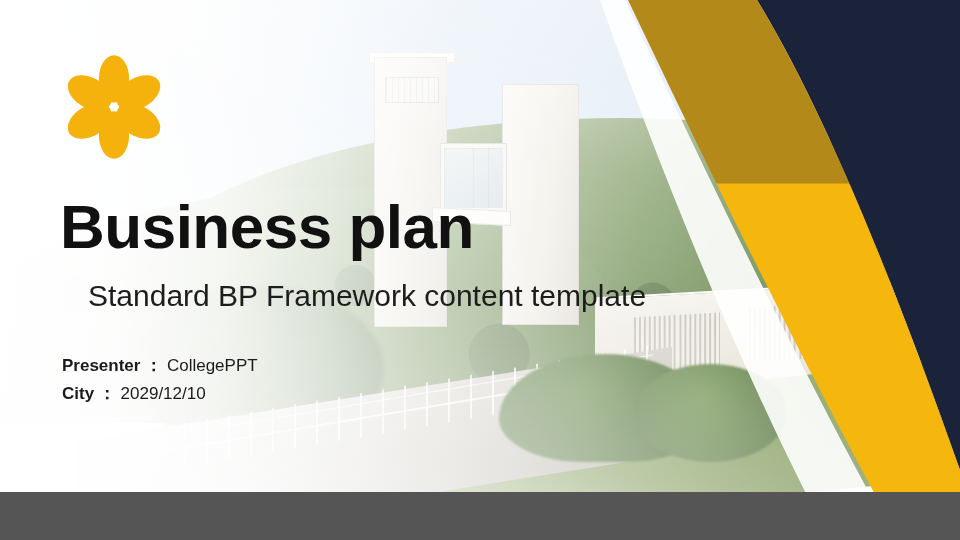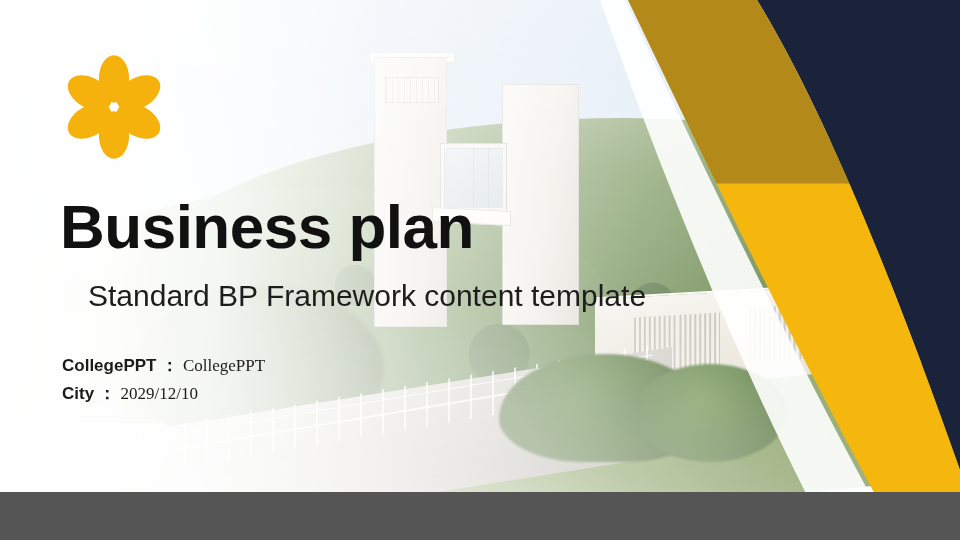--- a/index.html
+++ b/index.html
@@ -193,21 +193,21 @@
   .subtitle{
     position:absolute;left:60px;top:279px;
     font-size:30px;font-weight:400;color:#1d1d1d;
     letter-spacing:0px;line-height:1.1;white-space:nowrap;margin-left:28px;
   }
   .meta{
     position:absolute;left:62px;top:352px;
     font-size:17px;color:#1b1b1b;line-height:1.62;
   }
   .meta .k{font-weight:bold;}
-  .meta .v{font-weight:400;font-family:Liberation Serif, serif;}
+  .meta .v{font-weight:400;}
   .meta-row{white-space:nowrap;}
   .footer{
     position:absolute;left:58px;top:509px;
     font-size:10px;color:#9a9a9a;letter-spacing:1.2px;white-space:nowrap;
   }
 </style>
 </head>
 <body>
 
 <div class="slide">
@@ -287,21 +287,21 @@
       <circle cx="50" cy="50" r="3.4" fill="#ffffff"></circle>
     </svg>
   </div>
 
   <div class="title">Business plan</div>
 
   <div class="subtitle">Standard BP Framework content template</div>
 
   <div class="meta">
     <div class="meta-row">
-      <span class="k">CollegePPT ：</span>
+      <span class="k">Presenter ：</span>
       <span class="v">CollegePPT</span>
     </div>
     <div class="meta-row">
       <span class="k">City ：</span>
       <span class="v">2029/12/10</span>
     </div>
   </div>
 
 
 </div>

